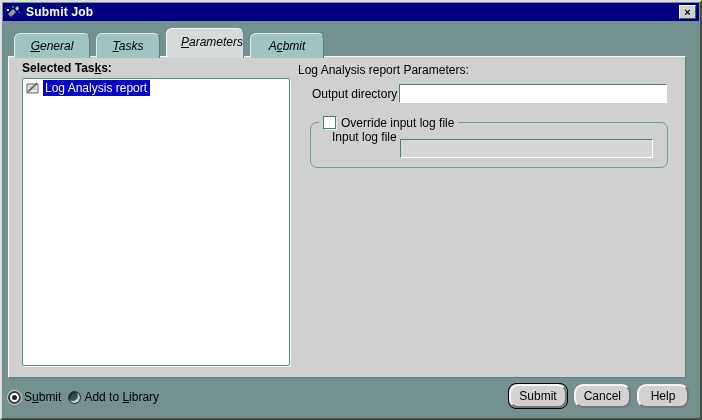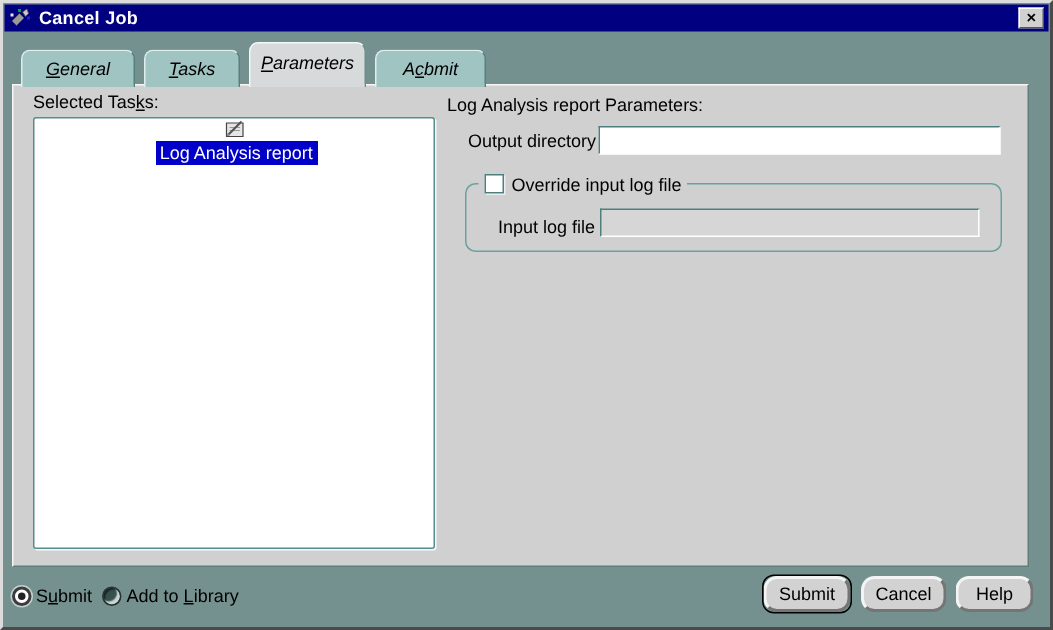--- a/index.html
+++ b/index.html
@@ -42,39 +42,39 @@
     border:1px solid; border-bottom:none;
     border-color:#ddeeec #54807e transparent #ddeeec;
     border-radius:6px 6px 0 0;
     font-size:12px; color:#000; text-align:center; line-height:24px;
     cursor:default;
     font-style:italic;
   }
   .tab.active {
     background:#d6dada; height:30px; line-height:26px;
     border-color:#f4f7f7 #6a8f8d transparent #f4f7f7;
-    position:relative; z-index:4;
+    position:relative; z-index:4;text-align:right;
   }
   .mn { text-decoration:underline; text-underline-offset:1px; }
   
   .panel {
     position:absolute; left:6px; top:54px; width:678px; height:322px;
     background:#d0d0d0;
     border:1px solid; border-color:#f6f6f6 #5e7d7b #5e7d7b #f6f6f6;
     z-index:2;
   }
   .lbl { position:absolute; font-size:12px; color:#000; white-space:nowrap; }
   .listbox {
     position:absolute; left:13px; top:21px; width:268px; height:288px;
     background:#ffffff;
     border:1px solid #558e8c; border-radius:2px;
     box-shadow:1px 1px 0 #f8f8f8;
     overflow:hidden;
   }
-  .list-item { display:flex; align-items:center; height:18px; padding-left:2px;flex-direction:column; }
+  .list-item { display:flex; align-items:center; height:18px; padding-left:2px; }
   .task-icon { width:16px; height:15px; flex:0 0 auto; }
   .item-text {
     font-size:12px; color:#ffffff; background:#0000c8;
     padding:1px 3px 1px 2px; margin-left:2px; white-space:nowrap;
   }
   .tfield {
     position:absolute; background:#ffffff;
     border:1px solid; border-color:#4e7f7d #ffffff #ffffff #4e7f7d;
     font-family:"Liberation Sans",sans-serif; font-size:12px; color:#000;
     padding:0 3px;
@@ -142,34 +142,34 @@
 <div class="window">
 
   <div class="titlebar">
     <svg class="title-icon" viewBox="0 0 16 14">
       <polygon points="2,9 7,4 10,7 5,12" fill="#9a9a9a" stroke="#555" stroke-width="0.6"></polygon>
       <polygon points="9,3 12,1 13,4 11,6" fill="#c8c8c8" stroke="#555" stroke-width="0.6"></polygon>
       <rect x="12" y="6" width="2" height="2" fill="#2222cc"></rect>
       <rect x="6" y="1" width="2" height="2" fill="#00a050"></rect>
       <rect x="1" y="4" width="2" height="2" fill="#e8e8e8"></rect>
     </svg>
-    <span class="title-text">Cancel Job</span>
+    <span class="title-text">Submit Job</span>
     <button class="close-btn">×</button>
   </div>
 
   <div class="tabstrip">
     <div class="tab" style="width:76px"><span></span><span class="mn">G</span><span>eneral</span></div>
     <div class="tab" style="width:64px"><span></span><span class="mn">T</span><span>asks</span></div>
     <div class="tab active" style="width:78px"><span></span><span class="mn">P</span><span>arameters</span></div>
     <div class="tab" style="width:74px"><span>A</span><span class="mn">c</span><span>bmit</span></div>
   </div>
 
   <div class="panel">
 
-    <div class="lbl" style="left:13px; top:4px;"><span>Selected Tas</span><span class="mn">k</span><span>s:</span></div>
+    <div class="lbl" style="left:13px; top:4px;font-weight:bold;"><span>Selected Tas</span><span class="mn">k</span><span>s:</span></div>
 
     <div class="listbox">
       <div class="list-item">
         <svg class="task-icon" viewBox="0 0 16 15">
           <polygon points="2,3 13,3 13,12 2,12" fill="#e6e6e6" stroke="#444" stroke-width="0.8"></polygon>
           <line x1="4" y1="6" x2="11" y2="6" stroke="#9a9a9a" stroke-width="0.8"></line>
           <line x1="4" y1="8" x2="11" y2="8" stroke="#9a9a9a" stroke-width="0.8"></line>
           <line x1="3" y1="11" x2="12" y2="2" stroke="#555" stroke-width="1.4"></line>
           <polygon points="2,12 4.5,11 3,9.5" fill="#888"></polygon>
         </svg>
@@ -180,21 +180,21 @@
     <div class="lbl" style="left:289px; top:6px;">Log Analysis report Parameters:</div>
 
     <div class="lbl" style="left:303px; top:30px;">Output directory</div>
     <input class="tfield" style="left: 390px; top: 27px; width: 268px; height: 19px;" value="">
 
     <div class="groupbox">
       <div class="group-header">
         <span class="checkbox"></span>
         <span class="cb-label">Override input log file</span>
       </div>
-      <div class="lbl" style="left:21px; top:21px;">Input log file</div>
+      <div class="lbl" style="left:21px; top:7px;">Input log file</div>
       <input class="tfield" style="left: 89px; top: 16px; width: 253px; height: 19px;" disabled="" value="">
     </div>
 
   </div>
 
   <div class="radio-row">
     <label class="radio-opt">
       <span class="radio sel"></span>
       <span class="rlabel"><span>S</span><span class="mn">u</span><span>bmit</span></span>
     </label>

